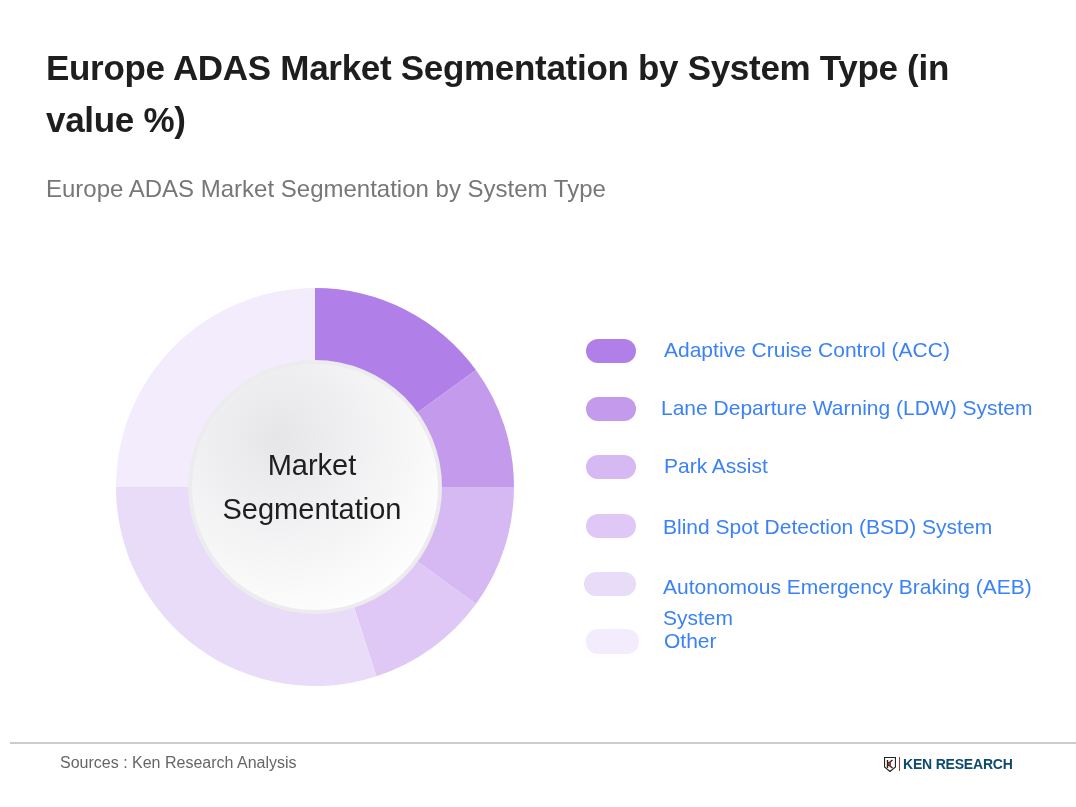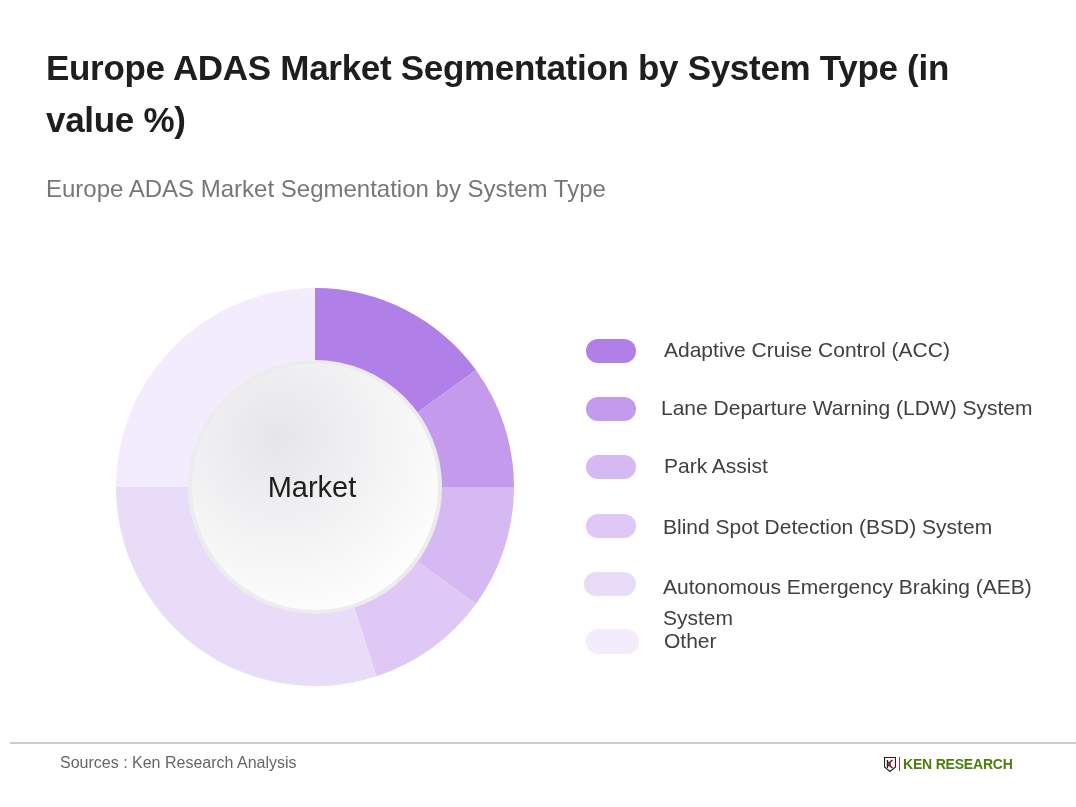--- a/index.html
+++ b/index.html
@@ -6,27 +6,27 @@
   body { width: 1076px; height: 807px; position: relative; overflow: hidden; font-family: "Liberation Sans", "DejaVu Sans", sans-serif; color: #222; }
   .title { position: absolute; left: 46px; top: 42px; width: 960px; font-size: 35px; font-weight: bold; line-height: 52px; color: #1e1e1e; margin: 0; letter-spacing: -0.3px; }
   .subtitle { position: absolute; left: 46px; top: 172px; font-size: 24px; line-height: 33px; color: #777777; }
   .subtitle div { white-space: nowrap; }
   .donut-wrap { position: absolute; left: 115px; top: 287px; width: 400px; height: 400px; }
   .donut-wrap svg { position: absolute; left: 0; top: 0; }
   .center-label { position: absolute; left: 73px; top: 76px; width: 248px; height: 248px; border-radius: 50%; display: flex; flex-direction: column; align-items: center; justify-content: center; font-size: 29px; line-height: 44px; color: #1e1e1e; text-align: left; }
   .legend { position: absolute; left: 586px; top: 330px; width: 480px; }
   .legend-item { position: absolute; left: 0; height: 30px; display: flex; align-items: flex-start; }
   .swatch { position: absolute; left: 0; width: 50px; height: 24px; border-radius: 12px; }
-  .legend-label { position: absolute; left: 78px; font-size: 21px; line-height: 30px; color: #404040; white-space: nowrap; }
+  .legend-label { position: absolute; left: 78px; font-size: 21px; line-height: 30px; color: #3b82f6; white-space: nowrap; }
   .divider { position: absolute; left: 10px; top: 742px; width: 1066px; height: 2px; background: #cccccc; }
   .source { position: absolute; left: 60px; top: 754px; font-size: 16px; color: #666; }
   .logo { position: absolute; left: 884px; top: 756px; display: flex; align-items: center; gap: 3px; }
   .logo-mark { width: 12px; height: 15px; }
   .logo-sep { width: 1px; height: 14px; background: #a33; }
-  .logo-text { font-size: 14px; font-weight: bold; color: #4d7c0f; letter-spacing: -0.2px; }
+  .logo-text { font-size: 14px; font-weight: bold; color: #0c4a6e; letter-spacing: -0.2px; }
 </style>
 </head>
 <body>
 
 <h1 class="title">Europe ADAS Market Segmentation by System Type (in value %)</h1>
 
 <div class="subtitle">
   <div>Europe ADAS Market Segmentation by System Type</div>
 </div>
 
@@ -44,20 +44,21 @@
         <path d="M399 200 A199 199 0 0 1 360.9943818806146 316.9692652062021 L301.12712429686843 273.47315653655915 A125 125 0 0 0 325 200 Z" fill="#d6b9f3"></path>
         <path d="M360.9943818806146 316.9692652062021 A199 199 0 0 1 261.4943818806146 389.26024674273555 L238.62712429686843 318.8820645368942 A125 125 0 0 0 301.12712429686843 273.47315653655915 Z" fill="#dfc8f5"></path>
         <path d="M261.4943818806146 389.26024674273555 A199 199 0 0 1 1 200.00000000000003 L75 200.00000000000003 A125 125 0 0 0 238.62712429686843 318.8820645368942 Z" fill="#e9dcf8"></path>
         <path d="M1 200.00000000000003 A199 199 0 0 1 199.99999999999994 1 L199.99999999999997 75 A125 125 0 0 0 75 200.00000000000003 Z" fill="#f3ecfc"></path>
       </g>
     <circle cx="200" cy="200" r="127" fill="#ececef"></circle>
     <circle cx="200" cy="200" r="123" fill="url(#centerGrad)"></circle>
   </svg>
   <div class="center-label">
     <div>Market</div>
+    <div>Segmentation</div>
   </div>
 </div>
 
 <div class="legend">
   <div class="legend-item" style="top:8px;">
     <span class="swatch" style="top: 1px; background: rgb(176, 127, 232);"></span>
     <span class="legend-label" style="top:-3px;">Adaptive Cruise Control (ACC)</span>
   </div>
   <div class="legend-item" style="top:66px;">
     <span class="swatch" style="top: 1px; background: rgb(196, 154, 236);"></span>

